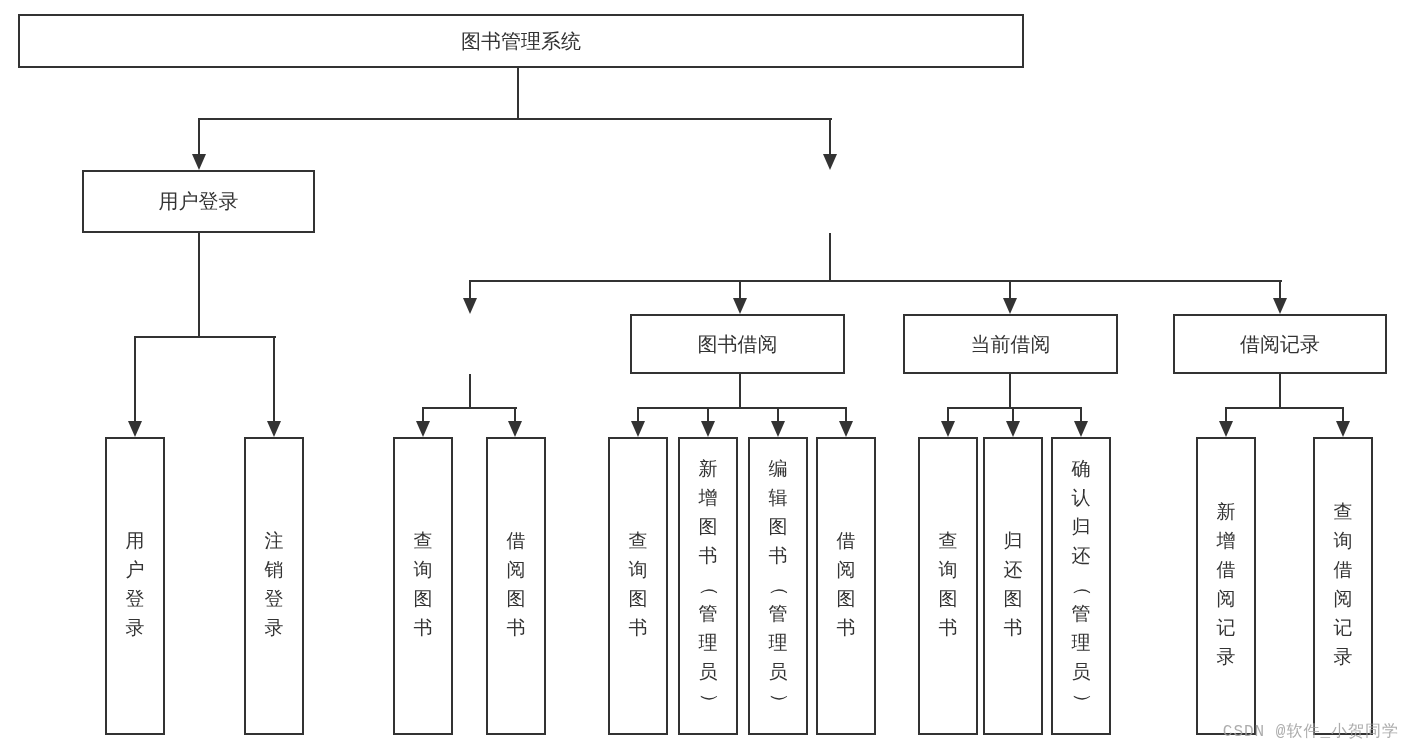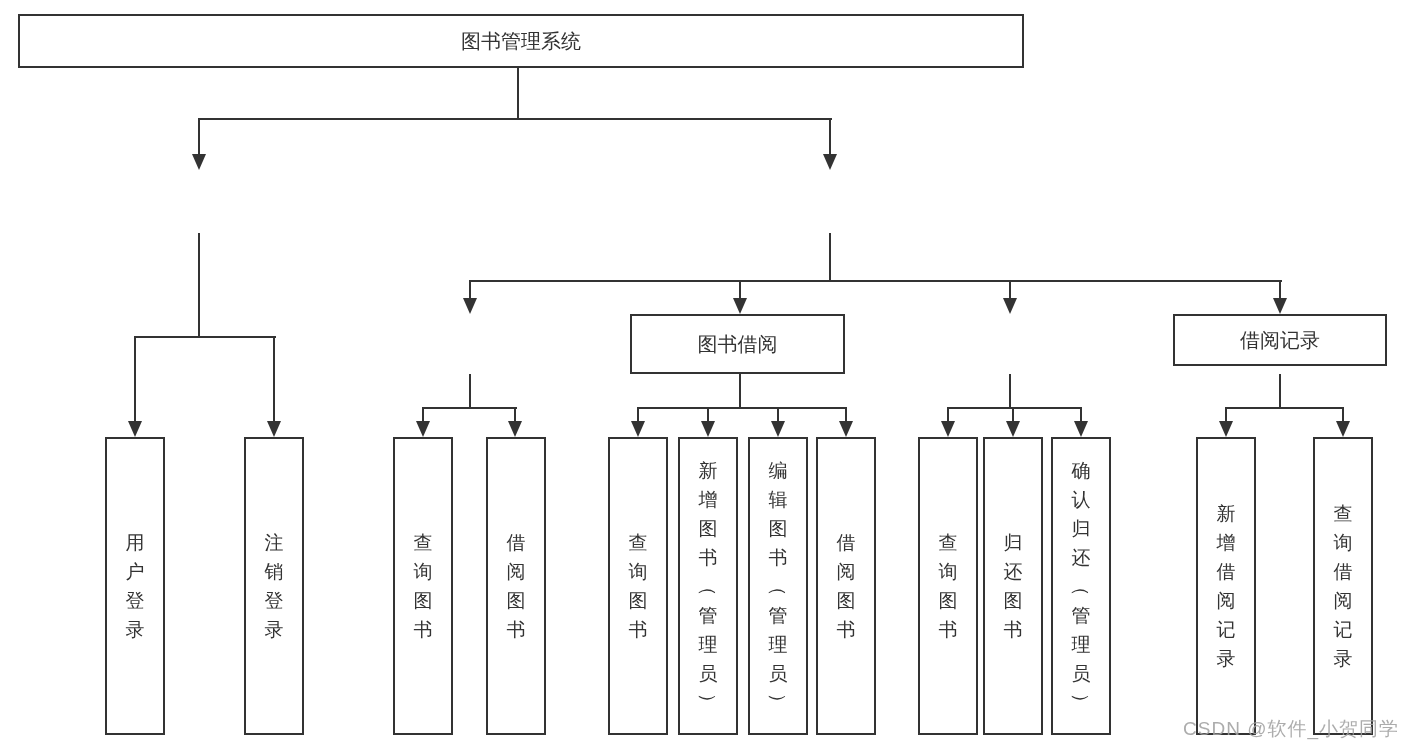--- a/index.html
+++ b/index.html
@@ -1,55 +1,61 @@
 <!DOCTYPE html>
 <html><head>
 <meta charset="utf-8">
 <style>
   html,body { margin:0; padding:0; background:#ffffff; }
   .canvas {
     position:relative; width:1405px; height:747px; background:#ffffff;
-    font-family:Liberation Sans, sans-serif; color:#333333;
+    font-family:Liberation Mono, monospace; color:#333333;
     overflow:hidden;
   }
   .node {
     position:absolute; background:#ffffff; border:2px solid #333333;
     box-sizing:border-box; display:flex; align-items:center; justify-content:center;
     font-size:20px; color:#333333;
   }
   .leaf { top:437px; width:60px; height:298px; }
   .vtext { display:flex; flex-direction:column; align-items:center; justify-content:center; }
   .vchar { font-size:19px; height:29px; line-height:29px; display:block; text-align:center; }
   .vchar.rot { transform:rotate(90deg); }
   .hline { position:absolute; height:2px; background:#333333; }
   .vline { position:absolute; width:2px;  background:#333333; }
   .arrow {
     position:absolute; width:0; height:0;
     border-left:7px solid transparent; border-right:7px solid transparent;
     border-top:16px solid #333333;
   }
   .watermark {
-    position:absolute; right:6px; bottom:5px; font-size:19px;
+    position:absolute; right:6px; bottom:5px; font-size:16px;
     color:rgba(160,160,160,0.88); letter-spacing:1px; z-index:5; white-space:nowrap;
   }
 </style>
 </head>
 <body>
 
 <div class="canvas">
 
   <div class="node" style="left:18px;top:14px;width:1006px;height:54px">
     <span>图书管理系统</span>
   </div>
 
+  <div class="node" style="left:82px;top:170px;width:233px;height:63px">
+    <span>用户登录</span>
+  </div>
 
   <div class="node" style="left:630px;top:314px;width:215px;height:60px">
     <span>图书借阅</span>
   </div>
-  <div class="node" style="left:1173px;top:314px;width:214px;height:52px">
+  <div class="node" style="left:903px;top:314px;width:215px;height:60px">
+    <span>当前借阅</span>
+  </div>
+  <div class="node" style="left:1173px;top:314px;width:214px;height:60px">
     <span>借阅记录</span>
   </div>
 
   <div class="node leaf" style="left:105px">
     <span class="vtext">
         <span class="vchar">用</span>
         <span class="vchar">户</span>
         <span class="vchar">登</span>
         <span class="vchar">录</span>
       </span>

